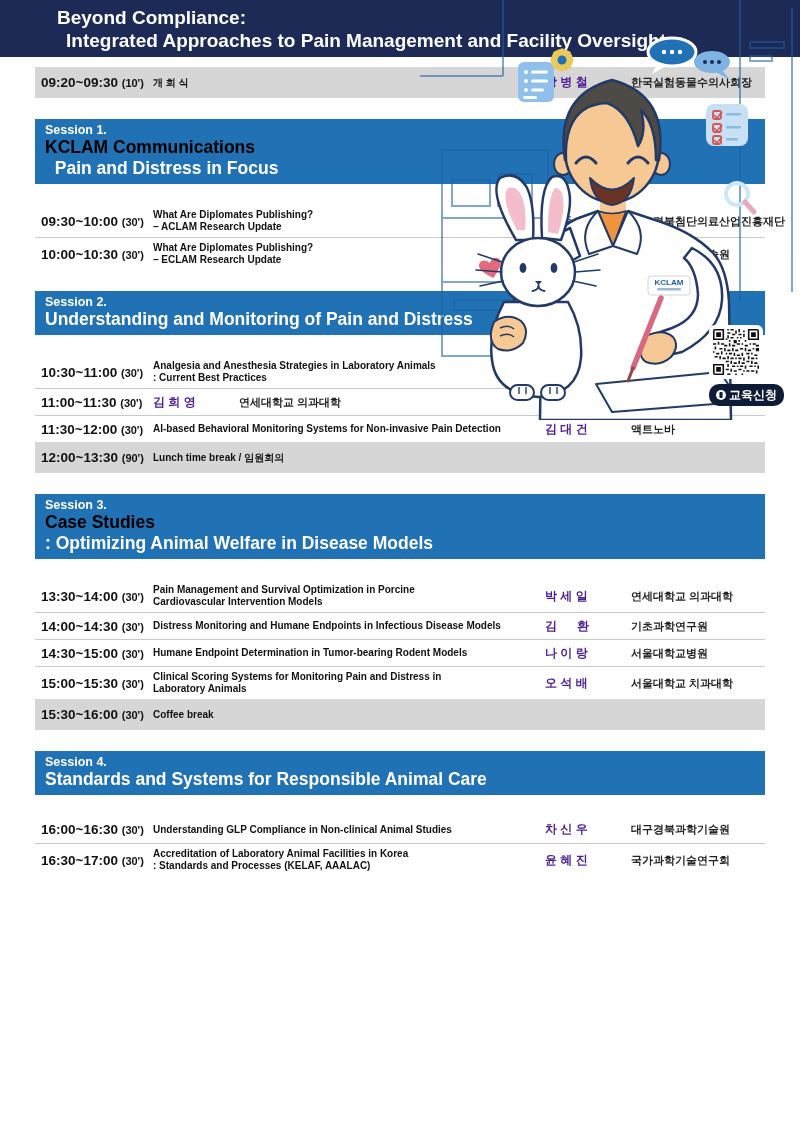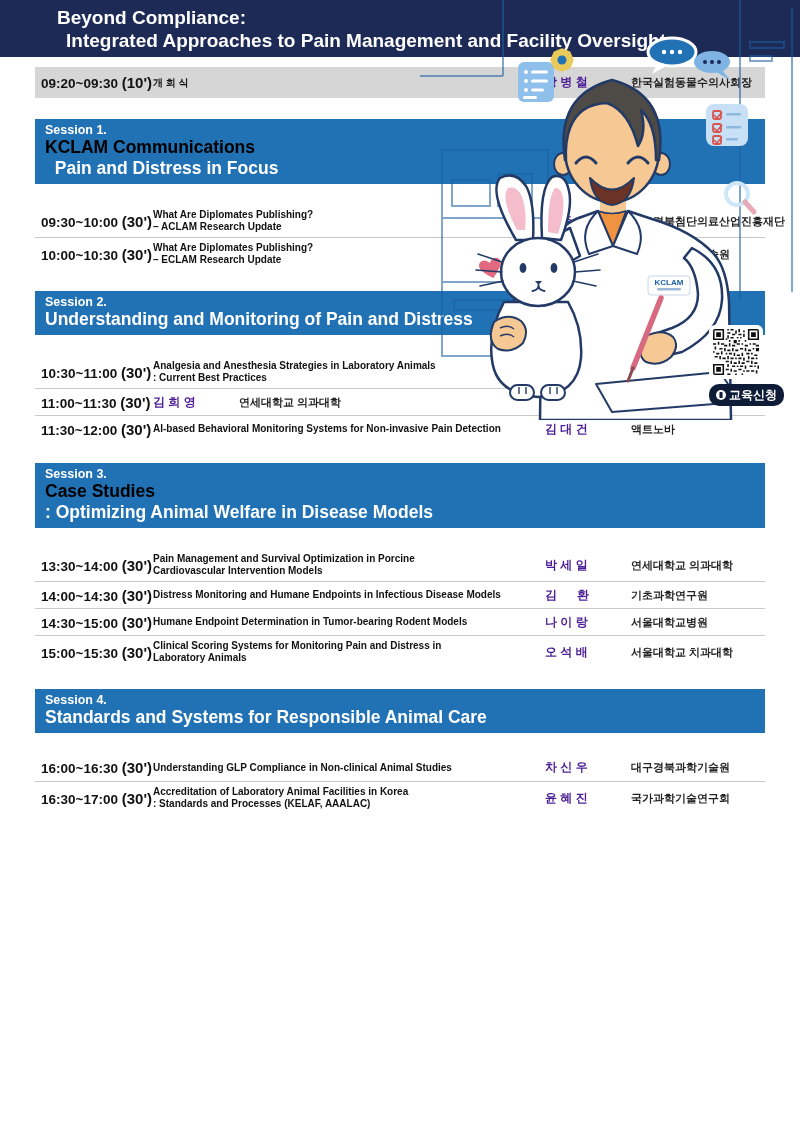--- a/index.html
+++ b/index.html
@@ -28,21 +28,21 @@
   .qr-wrap { position:absolute; right:35px; top:325px; z-index:5; width:56px; text-align:center; }
   .qr { background:#fff; border-radius:6px; padding:4px; width:54px; height:54px; display:block; }
   .qr-label { margin-top:5px; display:inline-flex; align-items:center; gap:3px; background:#0e1c38; color:#fff; font-size:12px; font-weight:700; padding:2.5px 7px; border-radius:10px; white-space:nowrap; }
 
   
   .schedule { margin:10px 35px 0; }
   .srow { display:flex; align-items:center; background:#fff; padding:4px 2px 4px 6px; min-height:27px; }
   .srow.gray { background:#d6d6d6; min-height:31px; }
   .srow.white + .srow.white { border-top:1px solid #c9c9c9; }
   .cell-time { width:112px; flex:none; font-size:13.5px; font-weight:700; color:#111; white-space:nowrap; }
-  .cell-time .dur { font-size:15px; }
+  .cell-time .dur { font-size:11px; }
   .cell-title { flex:1; font-size:10px; font-weight:700; color:#111; line-height:1.2; padding-right:6px; }
   .cell-name { width:86px; flex:none; font-size:12px; font-weight:700; color:#4c1d95; white-space:pre; }
   .cell-aff { width:132px; flex:none; font-size:11px; font-weight:600; color:#222; white-space:nowrap; }
   .session { display:flex; align-items:baseline; background:#2171b5; color:#fff; margin:21px 0; padding:4px 10px 5px; min-height:27px;flex-direction:column; }
   .session .lbl { font-size:12.5px; font-weight:700; margin-right:8px; white-space:nowrap; }
   .session .hl { color:#000000; font-size:17.5px; font-weight:800; white-space:pre; }
   .session .rest { font-size:17.5px; font-weight:800; white-space:pre; }
   .t2:empty, .dur:empty, .hl:empty { display:none; }
 </style>
 </head>
@@ -267,20 +267,29 @@
   <div class="srow white">
     <div class="cell-time"><span>11:30~12:00</span> <span class="dur">(30')</span></div>
     <div class="cell-title">
       <div class="t1">AI-based Behavioral Monitoring Systems for Non-invasive Pain Detection</div>
 
     </div>
     <div class="cell-name">김 대 건</div>
     <div class="cell-aff">액트노바</div>
   </div>
 
+  <div class="srow gray">
+    <div class="cell-time"><span>12:00~13:30</span> <span class="dur">(90')</span></div>
+    <div class="cell-title">
+      <div class="t1">Lunch time break / 임원회의</div>
+
+    </div>
+    <div class="cell-name"></div>
+    <div class="cell-aff"></div>
+  </div>
 
   <div class="session">
     <span class="lbl">Session 3.</span>
     <span class="hl">Case Studies</span>
     <span class="rest">: Optimizing Animal Welfare in Disease Models</span>
   </div>
 
   <div class="srow white">
     <div class="cell-time"><span>13:30~14:00</span> <span class="dur">(30')</span></div>
     <div class="cell-title">
@@ -314,20 +323,29 @@
   <div class="srow white">
     <div class="cell-time"><span>15:00~15:30</span> <span class="dur">(30')</span></div>
     <div class="cell-title">
       <div class="t1">Clinical Scoring Systems for Monitoring Pain and Distress in</div>
       <div class="t2">Laboratory Animals</div>
     </div>
     <div class="cell-name">오 석 배</div>
     <div class="cell-aff">서울대학교 치과대학</div>
   </div>
 
+  <div class="srow gray">
+    <div class="cell-time"><span>15:30~16:00</span> <span class="dur">(30')</span></div>
+    <div class="cell-title">
+      <div class="t1">Coffee break</div>
+
+    </div>
+    <div class="cell-name"></div>
+    <div class="cell-aff"></div>
+  </div>
 
   <div class="session">
     <span class="lbl">Session 4.</span>
 
     <span class="rest">Standards and Systems for Responsible Animal Care</span>
   </div>
 
   <div class="srow white">
     <div class="cell-time"><span>16:00~16:30</span> <span class="dur">(30')</span></div>
     <div class="cell-title">

